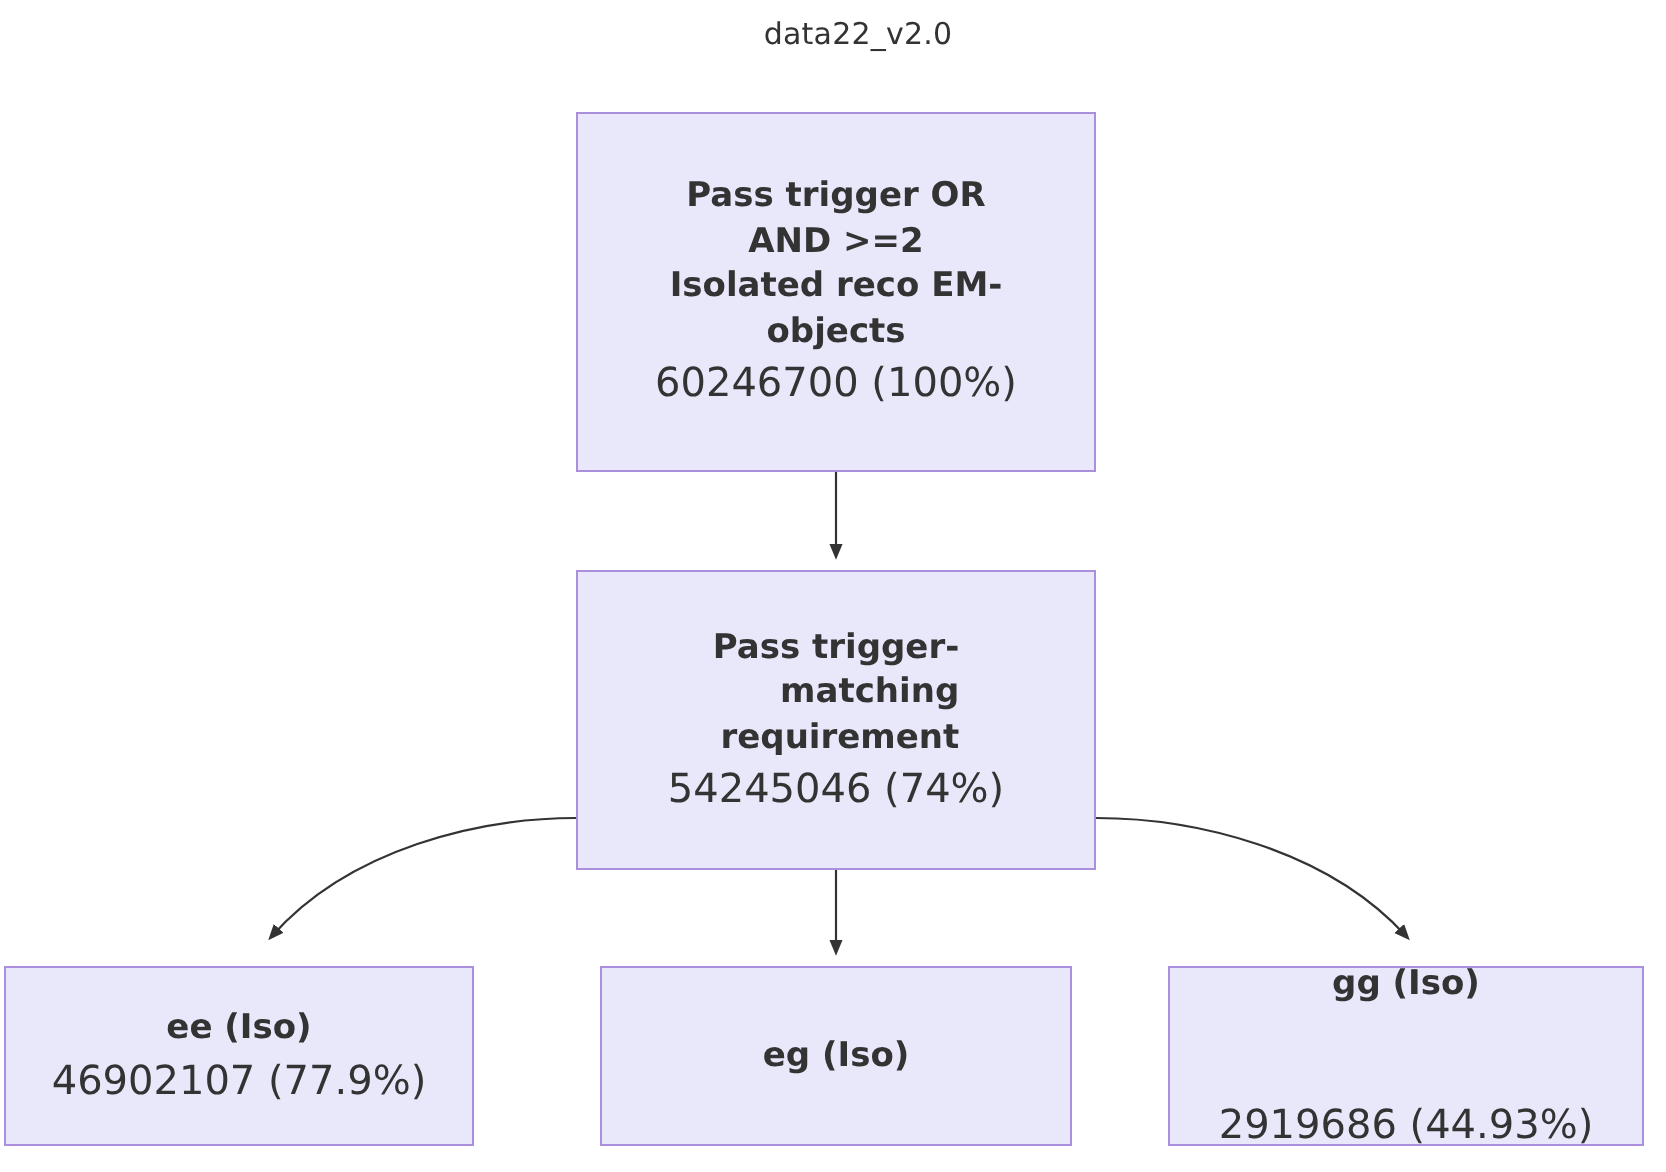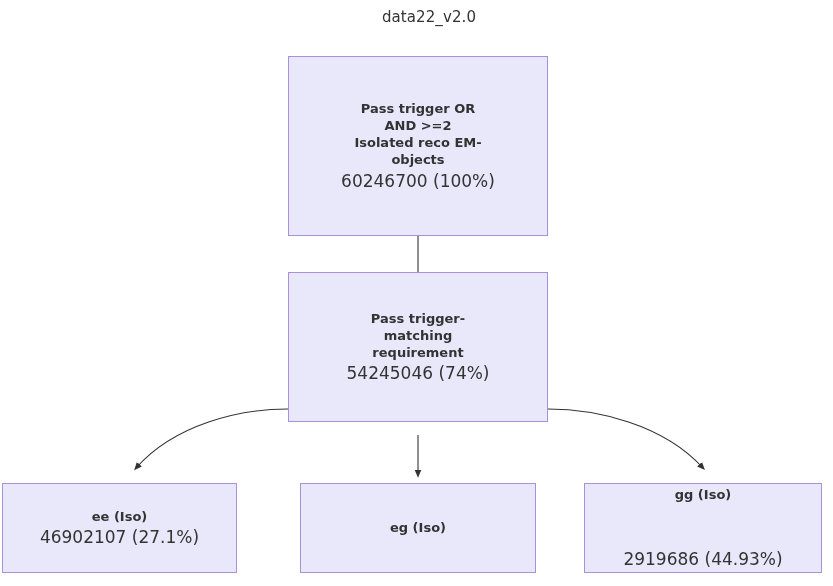--- a/index.html
+++ b/index.html
@@ -53,39 +53,39 @@
     border: 1.3px solid #a98fdc;
     display: flex;
     flex-direction: column;
     align-items: center;
     justify-content: center;
     text-align: center;
     padding: 0 10px;
   }
 
   .node-label {
-    font-size: 13px;
+    font-size: 17px;
     font-weight: bold;
     color: #333333;
     line-height: 1.32;
     white-space: pre-line;
   }
 
   .node-stat {
-    font-size: 17px;
+    font-size: 20px;
     font-weight: normal;
     color: #333333;
     line-height: 1.32;
     margin-top: 1px;
     white-space: pre;
   }
 
   
   #node-root     { left: 288px; top: 56px;  width: 260px; height: 180px; }
-  #node-match    { left: 288px; top: 272px; width: 260px; height: 150px; }
+  #node-match    { left: 288px; top: 285px; width: 260px; height: 150px; text-align: right; }
   #node-ee       { left: 2px;   top: 483px; width: 235px; height: 90px; }
   #node-eg       { left: 300px; top: 483px; width: 236px; height: 90px; }
   #node-gg       { left: 584px; top: 483px; width: 238px; height: 90px; gap: 44px; }
 </style>
 </head>
 <body>
 
 <div id="flow-canvas">
 
   <div class="diagram-title">data22_v2.0</div>
@@ -116,21 +116,21 @@
 
   <div class="node" id="node-match">
     <div class="node-label">Pass trigger-
 matching
 requirement</div>
     <div class="node-stat">54245046 (74%)</div>
   </div>
 
   <div class="node" id="node-ee">
     <div class="node-label">ee (Iso)</div>
-    <div class="node-stat">46902107 (27.1%)</div>
+    <div class="node-stat">46902107 (77.9%)</div>
   </div>
 
   <div class="node" id="node-eg">
     <div class="node-label">eg (Iso)</div>
   </div>
 
   <div class="node" id="node-gg">
     <div class="node-label">gg (Iso)</div>
     <div class="node-stat">2919686 (44.93%)</div>
   </div>

